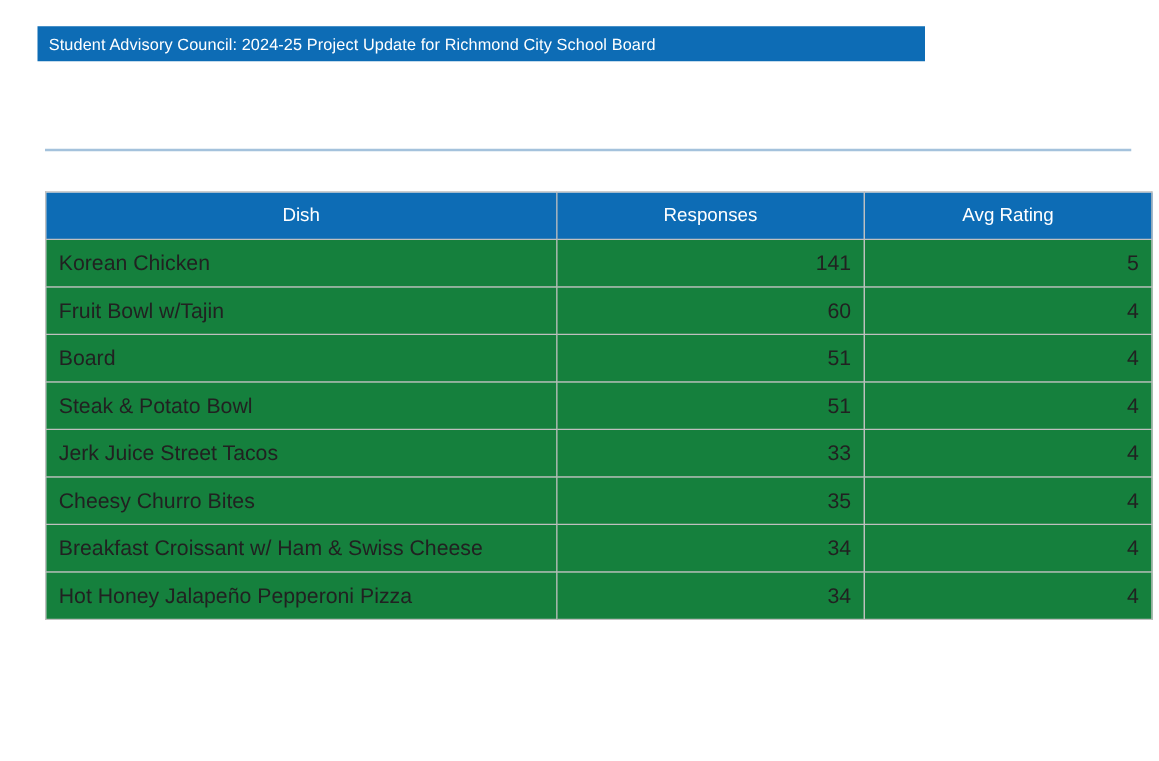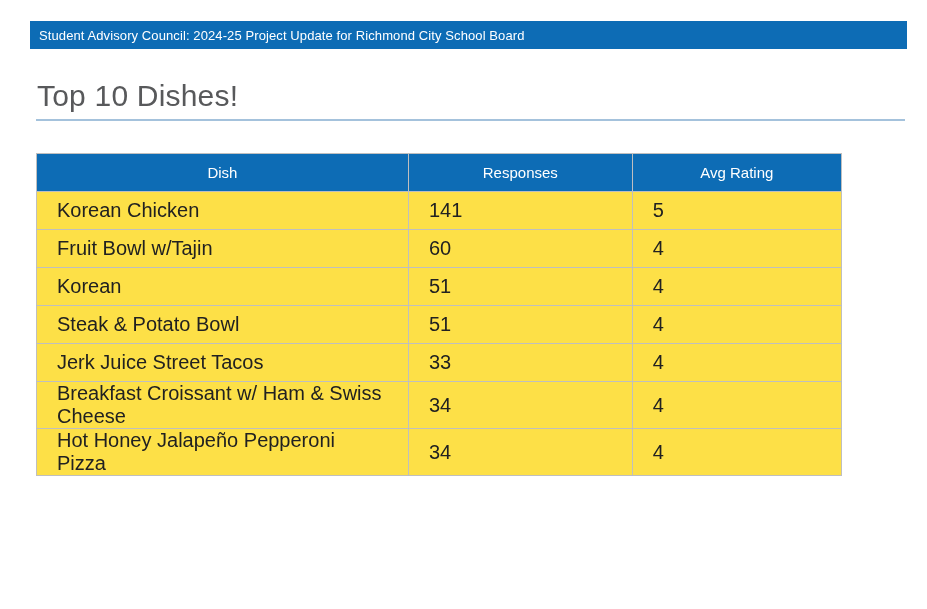--- a/index.html
+++ b/index.html
@@ -21,21 +21,21 @@
     position: relative;
     width: 927px;
     height: 609px;
     background: #ffffff;
     overflow: hidden;
   }
   .banner {
     position: absolute;
     left: 30px;
     top: 21px;
-    width: 877px;
+    width: 710px;
     height: 28px;
     background: var(--accent);
     color: #ffffff;
     display: flex;
     align-items: center;
     padding-left: 9px;
     font-size: 13px;
     letter-spacing: 0.1px;
   }
   .page-title {
@@ -52,61 +52,60 @@
     left: 36px;
     top: 119px;
     width: 869px;
     height: 2px;
     background: var(--underline);
   }
   .table-wrap {
     position: absolute;
     left: 36px;
     top: 153px;
-    width: 806px;
+    width: 886px;
   }
   table.dishes {
     width: 100%;
     border-collapse: collapse;
     border: 1px solid var(--border-outer);
   }
   table.dishes th {
     background: var(--accent);
     color: #ffffff;
     font-weight: 400;
     font-size: 15px;
     height: 38px;
     border: 1px solid var(--border-inner);
     text-align: center;
     padding: 0;
   }
   table.dishes td {
-    font-size: 20px;
+    font-size: 17px;
     color: var(--cell-text);
     height: 38px;
     border: 1px solid var(--border-inner);
-    padding: 0 20px;
-    background: #fde047;
+    padding: 0 10px;
+    background: #15803d;
   }
   table.dishes col.col-dish   { width: 46.2%; }
   table.dishes col.col-resp   { width: 27.8%; }
   table.dishes col.col-rating { width: 26.0%; }
   table.dishes td.align-left   { text-align: left; }
-  table.dishes td.align-center { text-align: left; }
+  table.dishes td.align-center { text-align: right; }
 </style>
 </head>
 <body>
 
 <div class="page">
 
   <div class="banner">
     <span>Student Advisory Council: 2024-25 Project Update for Richmond City School Board</span>
   </div>
 
-  <div class="page-title">Top 10 Dishes!</div>
 
   <div class="title-rule"></div>
 
   <div class="table-wrap">
     <table class="dishes">
       <colgroup>
         <col class="col-dish">
         <col class="col-resp">
         <col class="col-rating">
       </colgroup>
@@ -122,32 +121,37 @@
             <td class="align-left">Korean Chicken</td>
             <td class="align-center">141</td>
             <td class="align-center">5</td>
           </tr>
           <tr>
             <td class="align-left">Fruit Bowl w/Tajin</td>
             <td class="align-center">60</td>
             <td class="align-center">4</td>
           </tr>
           <tr>
-            <td class="align-left">Korean</td>
+            <td class="align-left">Board</td>
             <td class="align-center">51</td>
             <td class="align-center">4</td>
           </tr>
           <tr>
             <td class="align-left">Steak &amp; Potato Bowl</td>
             <td class="align-center">51</td>
             <td class="align-center">4</td>
           </tr>
           <tr>
             <td class="align-left">Jerk Juice Street Tacos</td>
             <td class="align-center">33</td>
+            <td class="align-center">4</td>
+          </tr>
+          <tr>
+            <td class="align-left">Cheesy Churro Bites</td>
+            <td class="align-center">35</td>
             <td class="align-center">4</td>
           </tr>
           <tr>
             <td class="align-left">Breakfast Croissant w/ Ham &amp; Swiss Cheese</td>
             <td class="align-center">34</td>
             <td class="align-center">4</td>
           </tr>
           <tr>
             <td class="align-left">Hot Honey Jalapeño Pepperoni Pizza</td>
             <td class="align-center">34</td>

